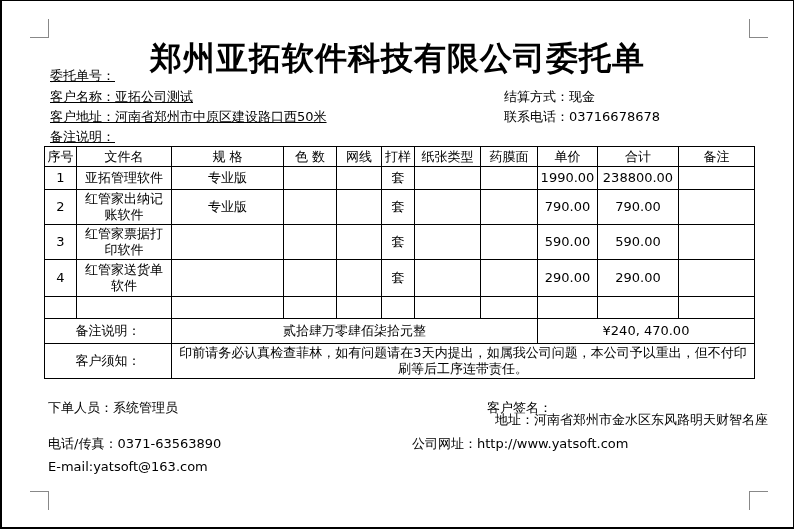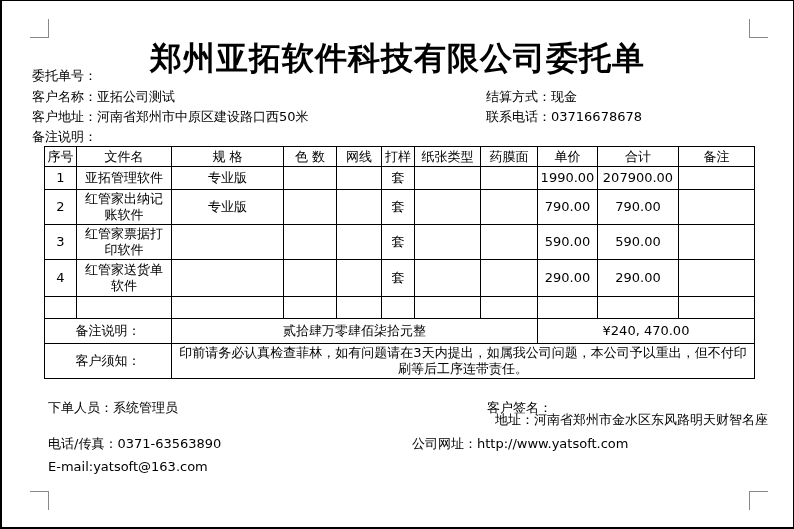--- a/index.html
+++ b/index.html
@@ -24,21 +24,21 @@
   .crop.br { left: 747px; top: 490px; border-left: 1px solid #888; border-top: 1px solid #888; }
 
   .title {
     position: absolute;
     top: 36px; left: 0; width: 100%;
     text-align: center;
     font-size: 32px;
     font-weight: bold;
     letter-spacing: 1px;
   }
-  .line { position: absolute; left: 30px; width: 706px; height: 18px; white-space: nowrap; }
+  .line { position: absolute; left: 48px; width: 706px; height: 18px; white-space: nowrap; text-decoration: underline; }
   .line .rcol { position: absolute; left: 454px; top: 0; }
   .f-l1 { top: 66px; }
   .f-l2 { top: 87px; }
   .f-l3 { top: 107px; }
   .f-l4 { top: 127px; }
 
   table.order-table {
     position: absolute;
     left: 42px; top: 145px;
     width: 710px;
@@ -128,21 +128,21 @@
     <tr class="rh23">
       <td>1</td>
       <td>亚拓管理软件</td>
       <td>专业版</td>
       <td></td>
       <td></td>
       <td>套</td>
       <td></td>
       <td></td>
       <td>1990.00</td>
-      <td>207900.00</td>
+      <td>238800.00</td>
       <td></td>
     </tr>
     <tr class="rh35">
       <td>2</td>
       <td>红管家出纳记账软件</td>
       <td>专业版</td>
       <td></td>
       <td></td>
       <td>套</td>
       <td></td>

